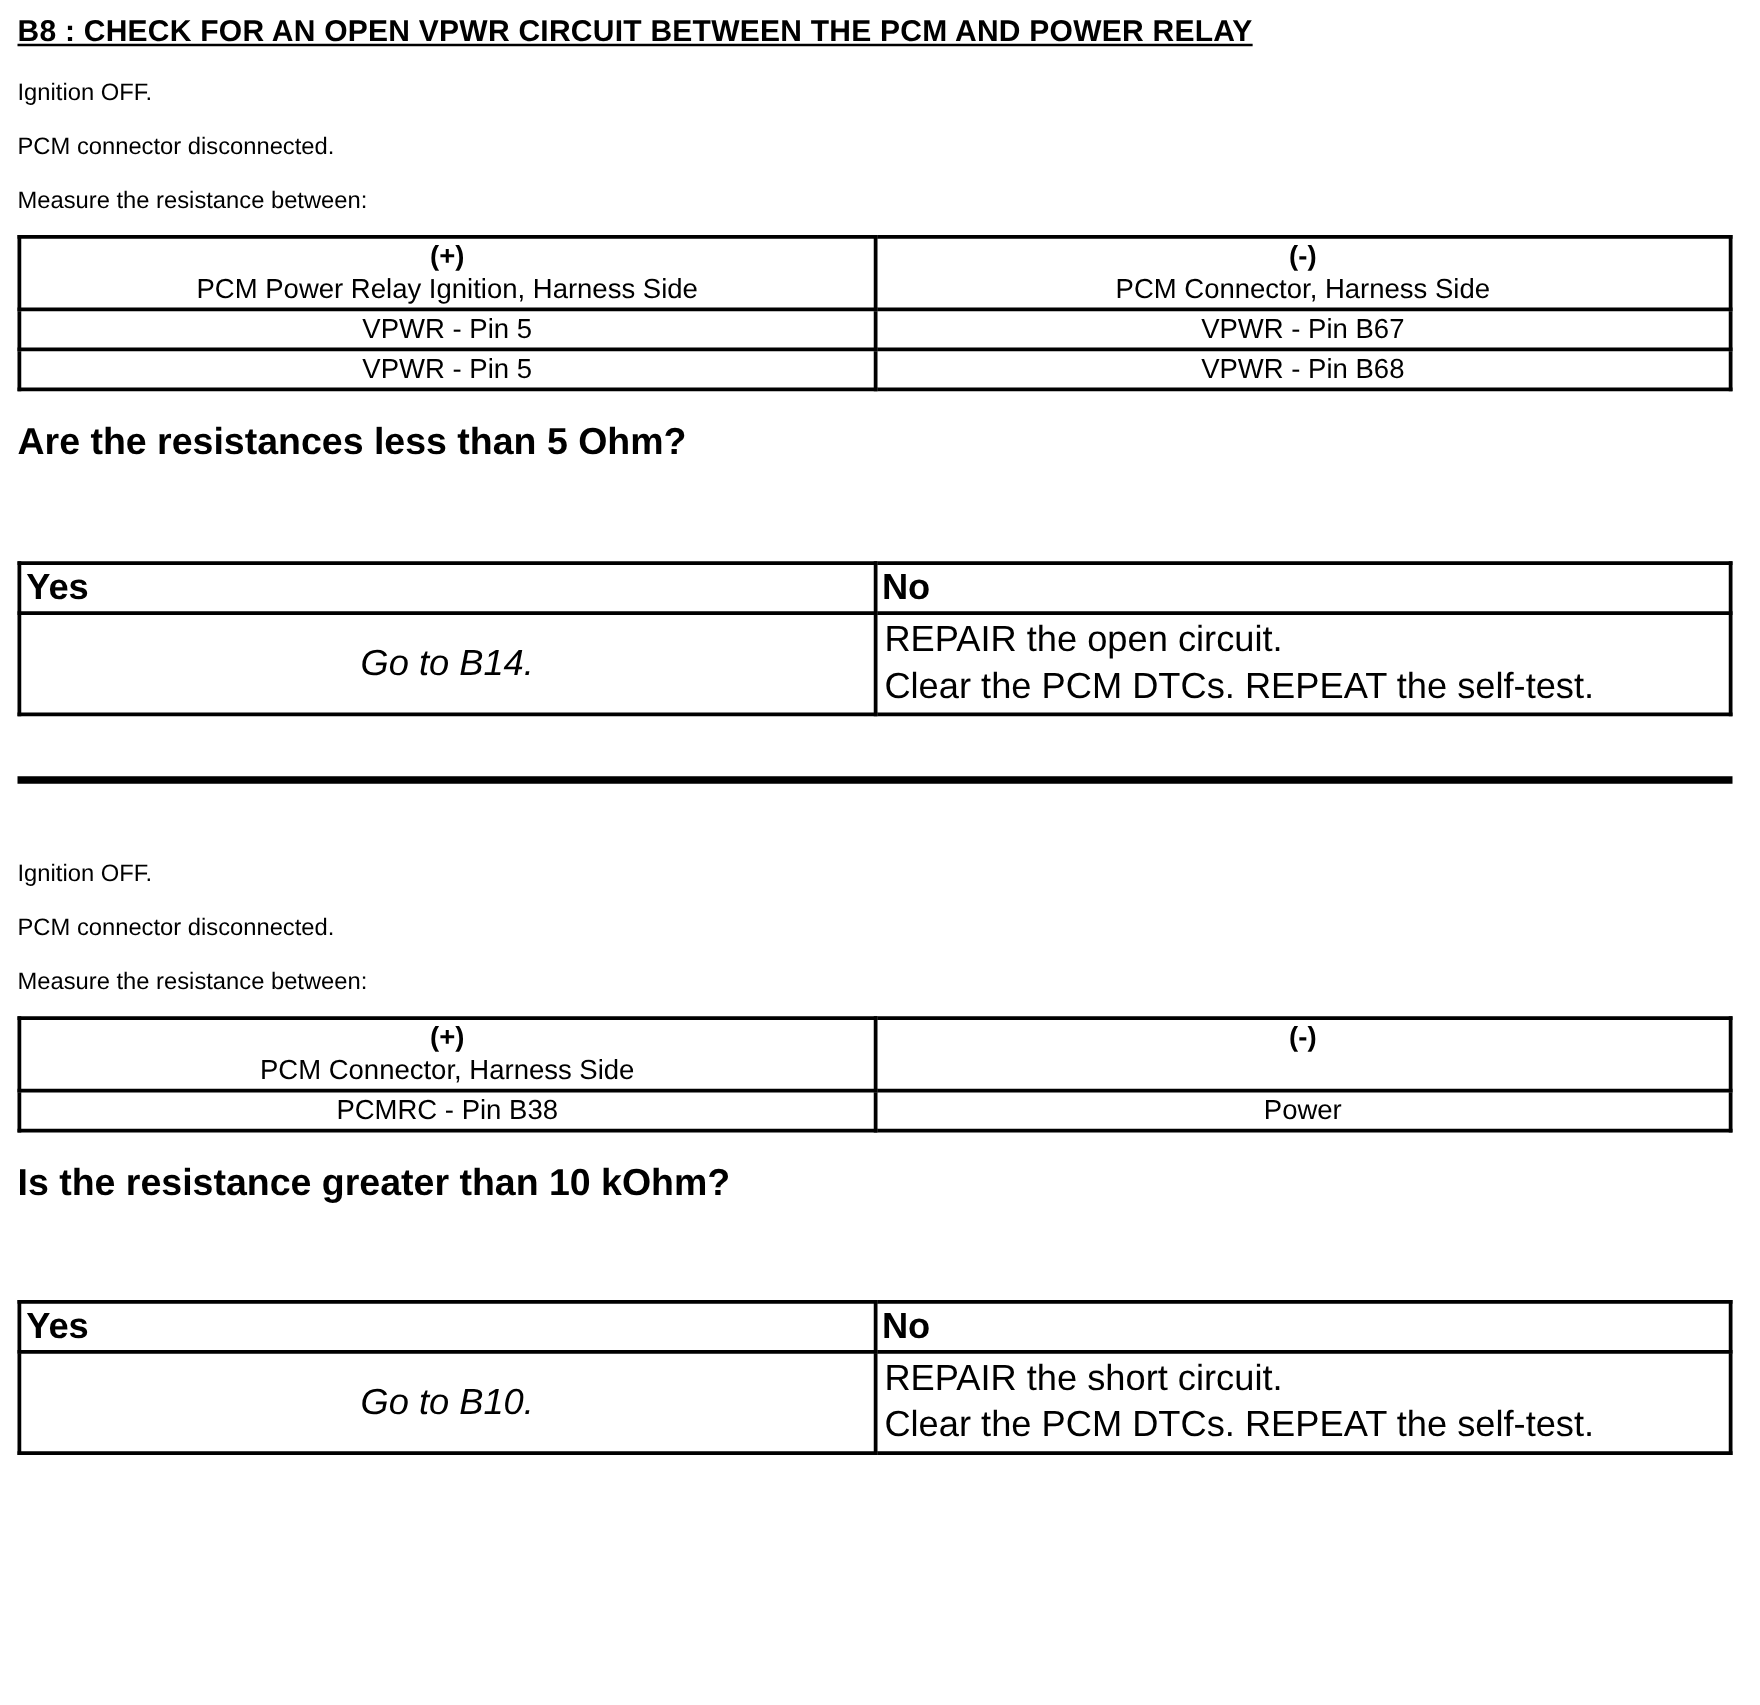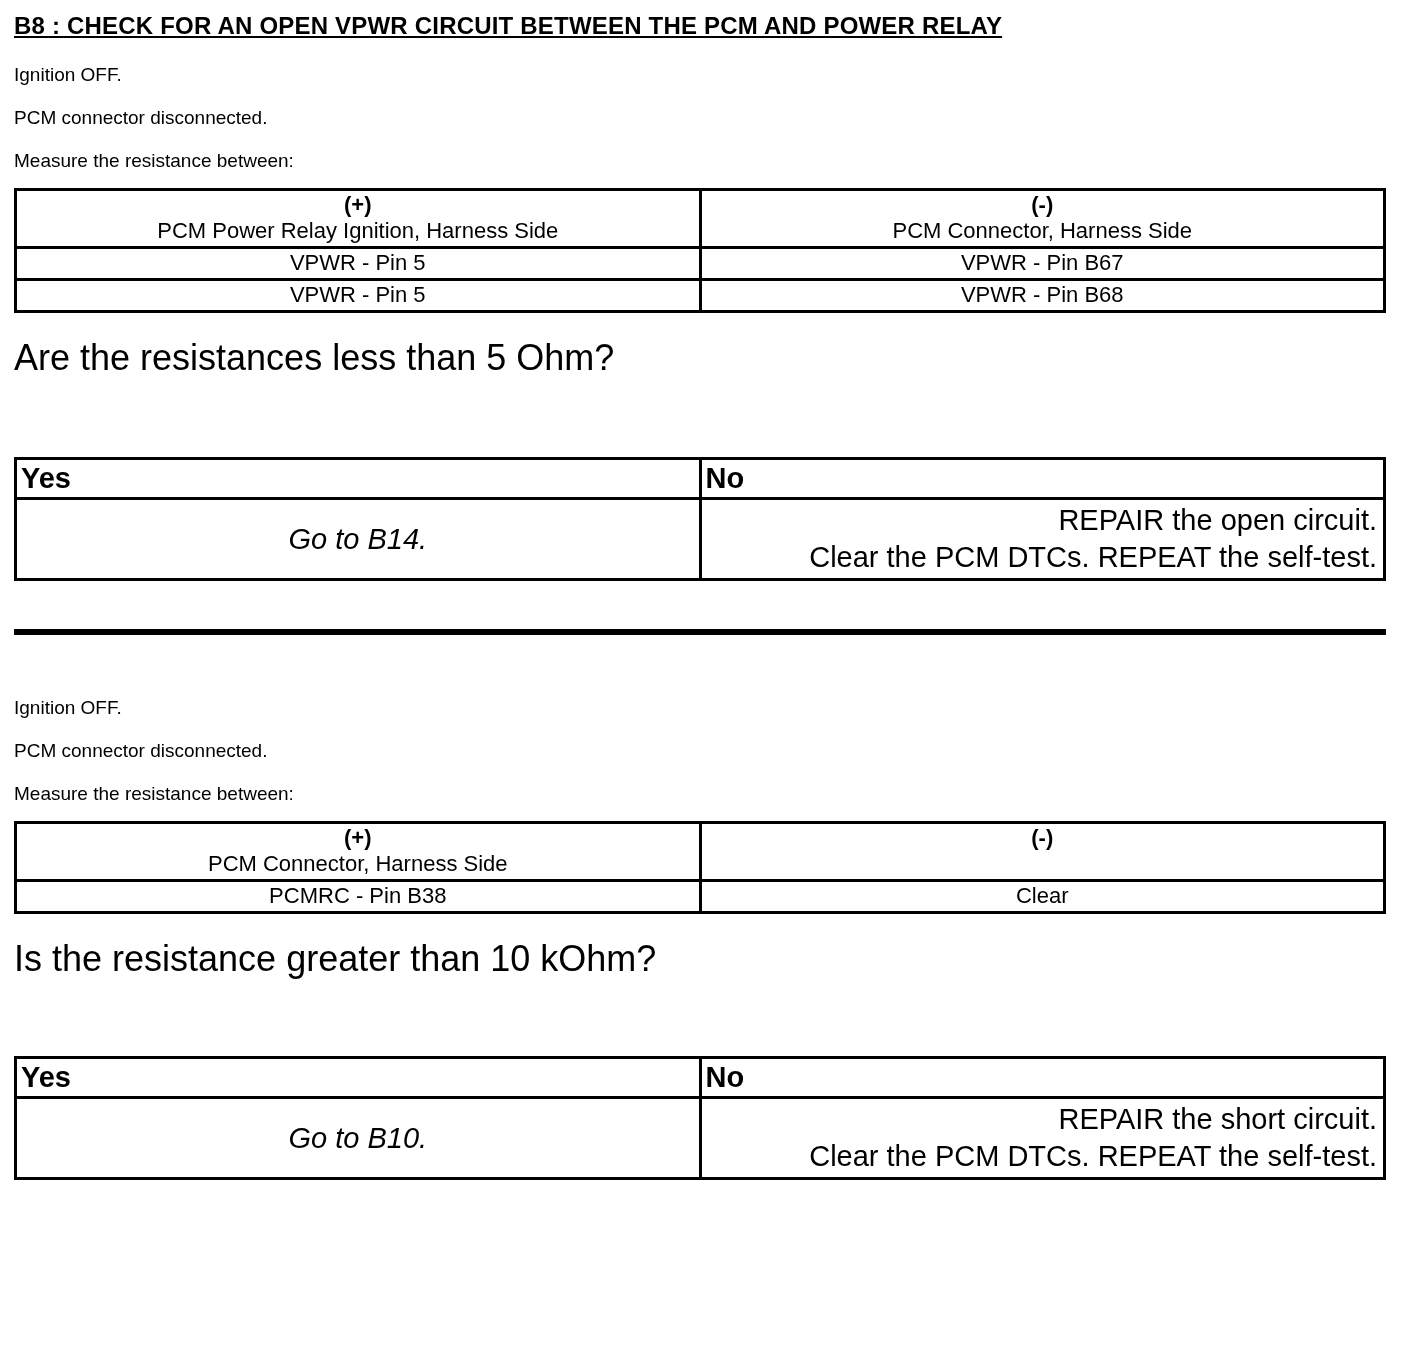--- a/index.html
+++ b/index.html
@@ -40,22 +40,22 @@
     border: 3px solid #000;
     text-align: center;
     vertical-align: top;
     font-size: 22px;
     font-weight: normal;
     padding: 1px 4px 2px 4px;
   }
   .hdr-sym { font-weight: bold; font-size: 22px; }
   .hdr-sub { font-size: 22px; }
   .question {
-    font-weight: normal;
-    font-size: 36px;
+    font-weight: bold;
+    font-size: 30px;
     margin-bottom: 78px;
   }
   .q-tight { margin-bottom: 76px; }
   .decision-table {
     border: 3px solid #000;
     margin-bottom: 48px;
   }
   .decision-table th {
     border: 3px solid #000;
     font-size: 29px;
@@ -68,21 +68,21 @@
     font-size: 29px;
     padding: 2px 6px;
     height: 78px;
   }
   .decision-table td.yes-cell {
     text-align: center;
     vertical-align: middle;
     font-style: italic;
   }
   .decision-table td.no-cell {
-    text-align: right;
+    text-align: left;
     vertical-align: top;
   }
   .no-line { line-height: 1.28; }
   .divider {
     height: 6px;
     background: #000;
     margin: 0 0 62px 0;
   }
 </style>
 </head>
@@ -160,21 +160,21 @@
           <div class="hdr-sub">PCM Connector, Harness Side</div>
         </th>
         <th>
           <div class="hdr-sym">(-)</div>
         </th>
       </tr>
     </thead>
     <tbody>
       <tr>
         <td>PCMRC - Pin B38</td>
-        <td>Clear</td>
+        <td>Power</td>
       </tr>
     </tbody>
   </table>
 
   <div class="question q-tight">Is the resistance greater than 10 kOhm?</div>
 
   <table class="decision-table">
     <thead>
       <tr>
         <th>Yes</th>

